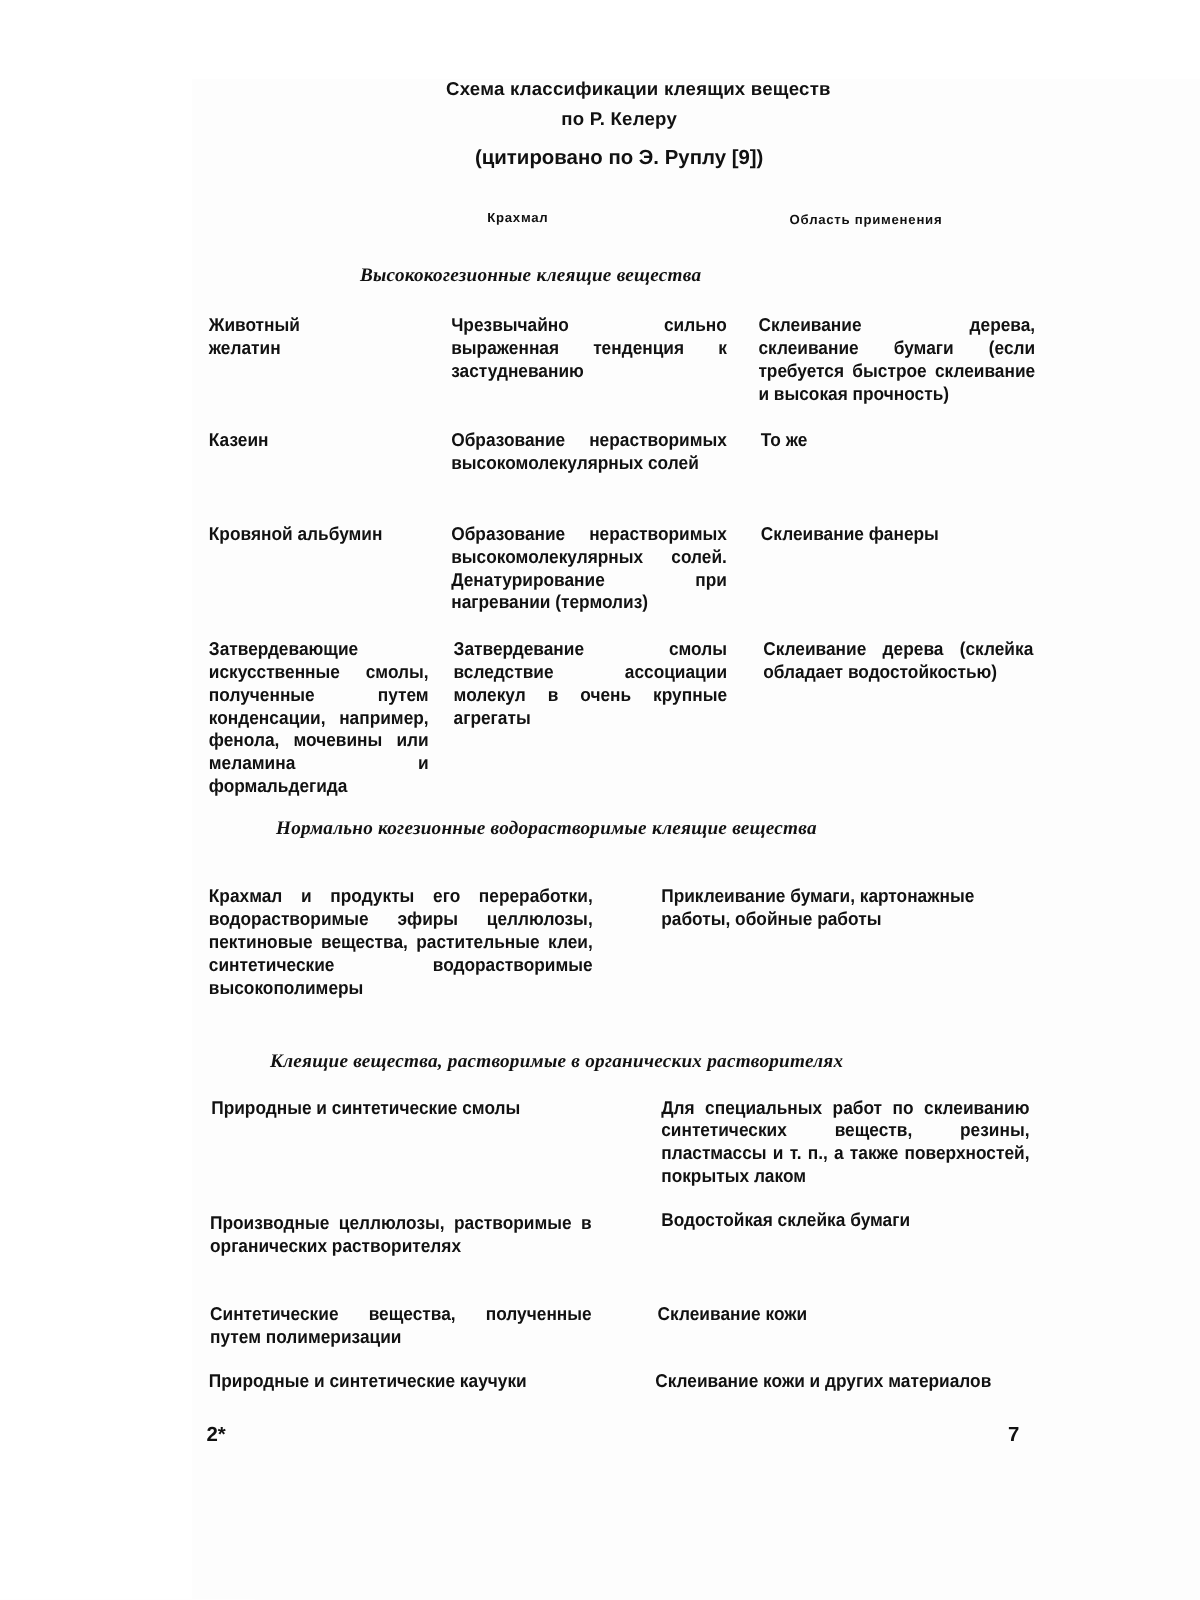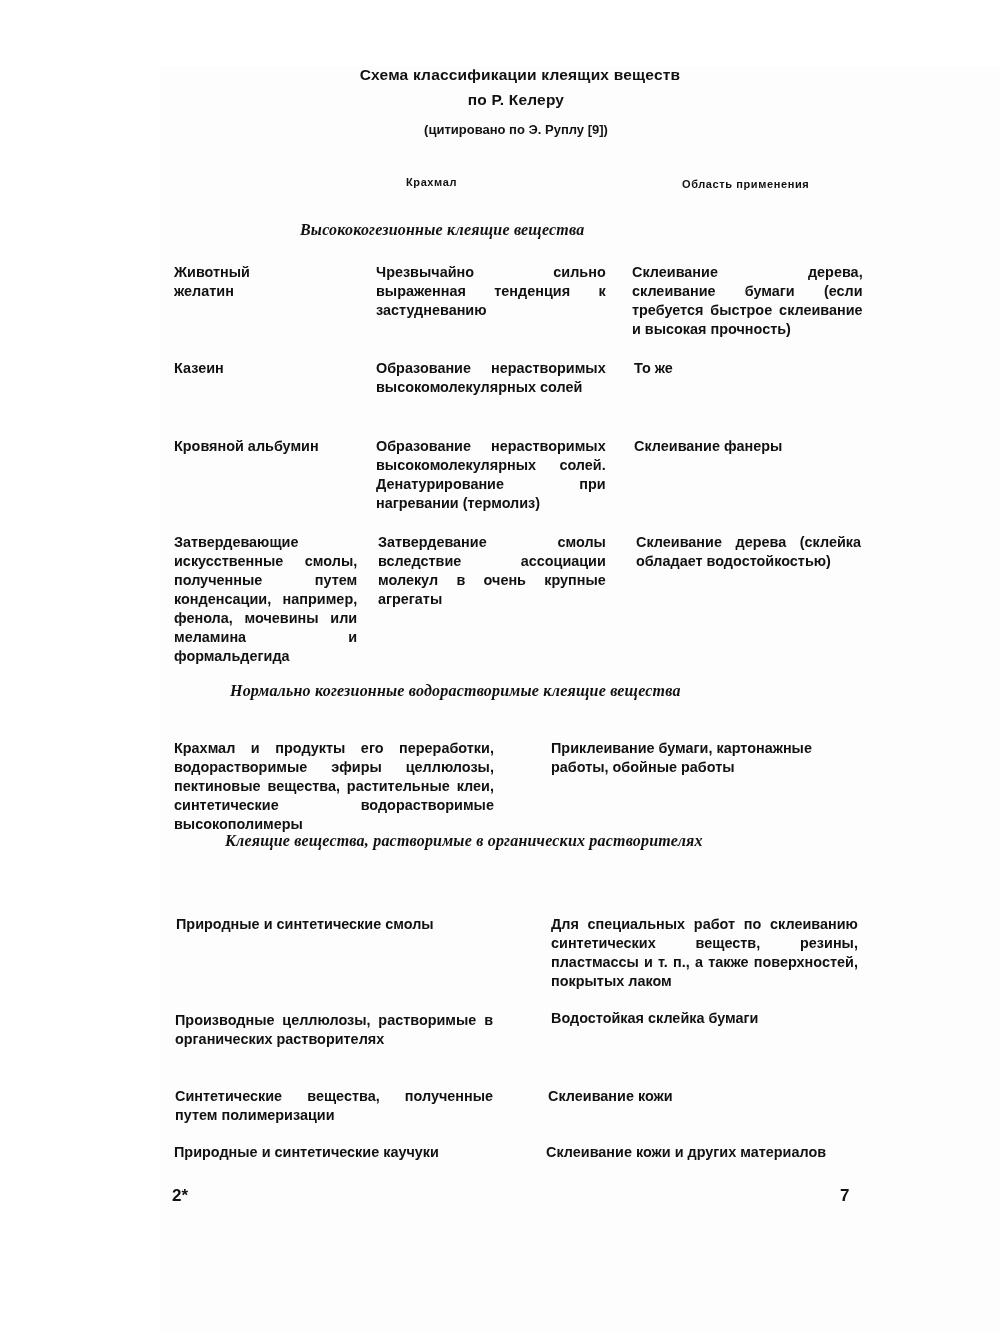--- a/index.html
+++ b/index.html
@@ -8,43 +8,43 @@
       background: #ffffff; overflow: hidden;
       font-family: "Liberation Sans Narrow", "Liberation Sans", sans-serif;
       color: #111;
     }
     .page {
       position: absolute; left: 160px; top: 66px; width: 840px; height: 1267px;
       background: #fdfdfd;
     }
     .abs { position: absolute; }
     .title { font-weight: bold; font-size: 15.5px; letter-spacing: 0.2px; text-align: center; width: 400px; }
-    .subtitle { font-weight: bold; font-size: 13px; text-align: center; width: 400px; }
+    .subtitle { font-weight: bold; font-size: 17px; text-align: center; width: 400px; }
     .colhead { font-weight: bold; font-size: 11px; letter-spacing: 0.6px; }
     .section {
       font-family: "Liberation Serif", serif; font-style: italic; font-weight: bold;
       font-size: 16px; text-align: left; letter-spacing: 0.2px;
     }
     .cell {
       font-weight: bold; font-size: 15.5px; line-height: 19px; transform: scaleX(0.93); transform-origin: left top;
     }
     .just { text-align: justify; }
     .folio { font-weight: bold; font-size: 17px; }
   </style>
 </head>
 <body>
 
 <div class="page"></div>
 
-<div class="abs title" style="left:320px;top:66px;">Схема классификации клеящих веществ</div>
+<div class="abs title" style="left:332px;top:66px;">Схема классификации клеящих веществ</div>
 <div class="abs title" style="left:316px;top:91px;">по Р. Келеру</div>
 <div class="abs subtitle" style="left:316px;top:122px;">(цитировано по Э. Руплу [9])</div>
 
 <div class="abs colhead" style="left:406px;top:176px;">Крахмал</div>
-<div class="abs colhead" style="left:682px;top:178px;text-align:center;">Область применения</div>
+<div class="abs colhead" style="left:658px;top:178px;text-align:center;">Область применения</div>
 
 <div class="abs section" style="left:300px;top:221px;width:420px;">Высококогезионные клеящие вещества</div>
 
 <div>
   <div class="abs cell" style="left:174px;top:262px;width:112px;">Животный желатин</div>
   <div class="abs cell just" style="left:376px;top:262px;width:247px;">Чрезвычайно сильно выраженная тенденция к застудневанию</div>
   <div class="abs cell just" style="left:632px;top:262px;width:248px;">Склеивание дерева, склеивание бумаги (если требуется быстрое склеивание и высокая прочность)</div>
 </div>
 
 <div>
@@ -65,21 +65,21 @@
   <div class="abs cell just" style="left:636px;top:532px;width:242px;">Склеивание дерева (склейка обладает водостойкостью)</div>
 </div>
 
 <div class="abs section" style="left:230px;top:682px;width:570px;">Нормально когезионные водорастворимые клеящие вещества</div>
 
 <div>
   <div class="abs cell just" style="left:174px;top:738px;width:344px;">Крахмал и продукты его переработки, водорастворимые эфиры целлюлозы, пектиновые вещества, растительные клеи, синтетические водорастворимые высокополимеры</div>
   <div class="abs cell" style="left:551px;top:738px;width:330px;">Приклеивание бумаги, картонажные работы, обойные работы</div>
 </div>
 
-<div class="abs section" style="left:225px;top:832px;width:590px;">Клеящие вещества, растворимые в органических растворителях</div>
+<div class="abs section" style="left:225px;top:876px;width:590px;">Клеящие вещества, растворимые в органических растворителях</div>
 
 <div>
   <div class="abs cell" style="left:176px;top:914px;width:340px;">Природные и синтетические смолы</div>
   <div class="abs cell just" style="left:551px;top:914px;width:330px;">Для специальных работ по склеиванию синтетических веществ, резины, пластмассы и т. п., а также поверхностей, покрытых лаком</div>
 </div>
 
 <div>
   <div class="abs cell just" style="left:175px;top:1010px;width:342px;">Производные целлюлозы, растворимые в органических растворителях</div>
   <div class="abs cell" style="left:551px;top:1008px;width:330px;">Водостойкая склейка бумаги</div>
 </div>

